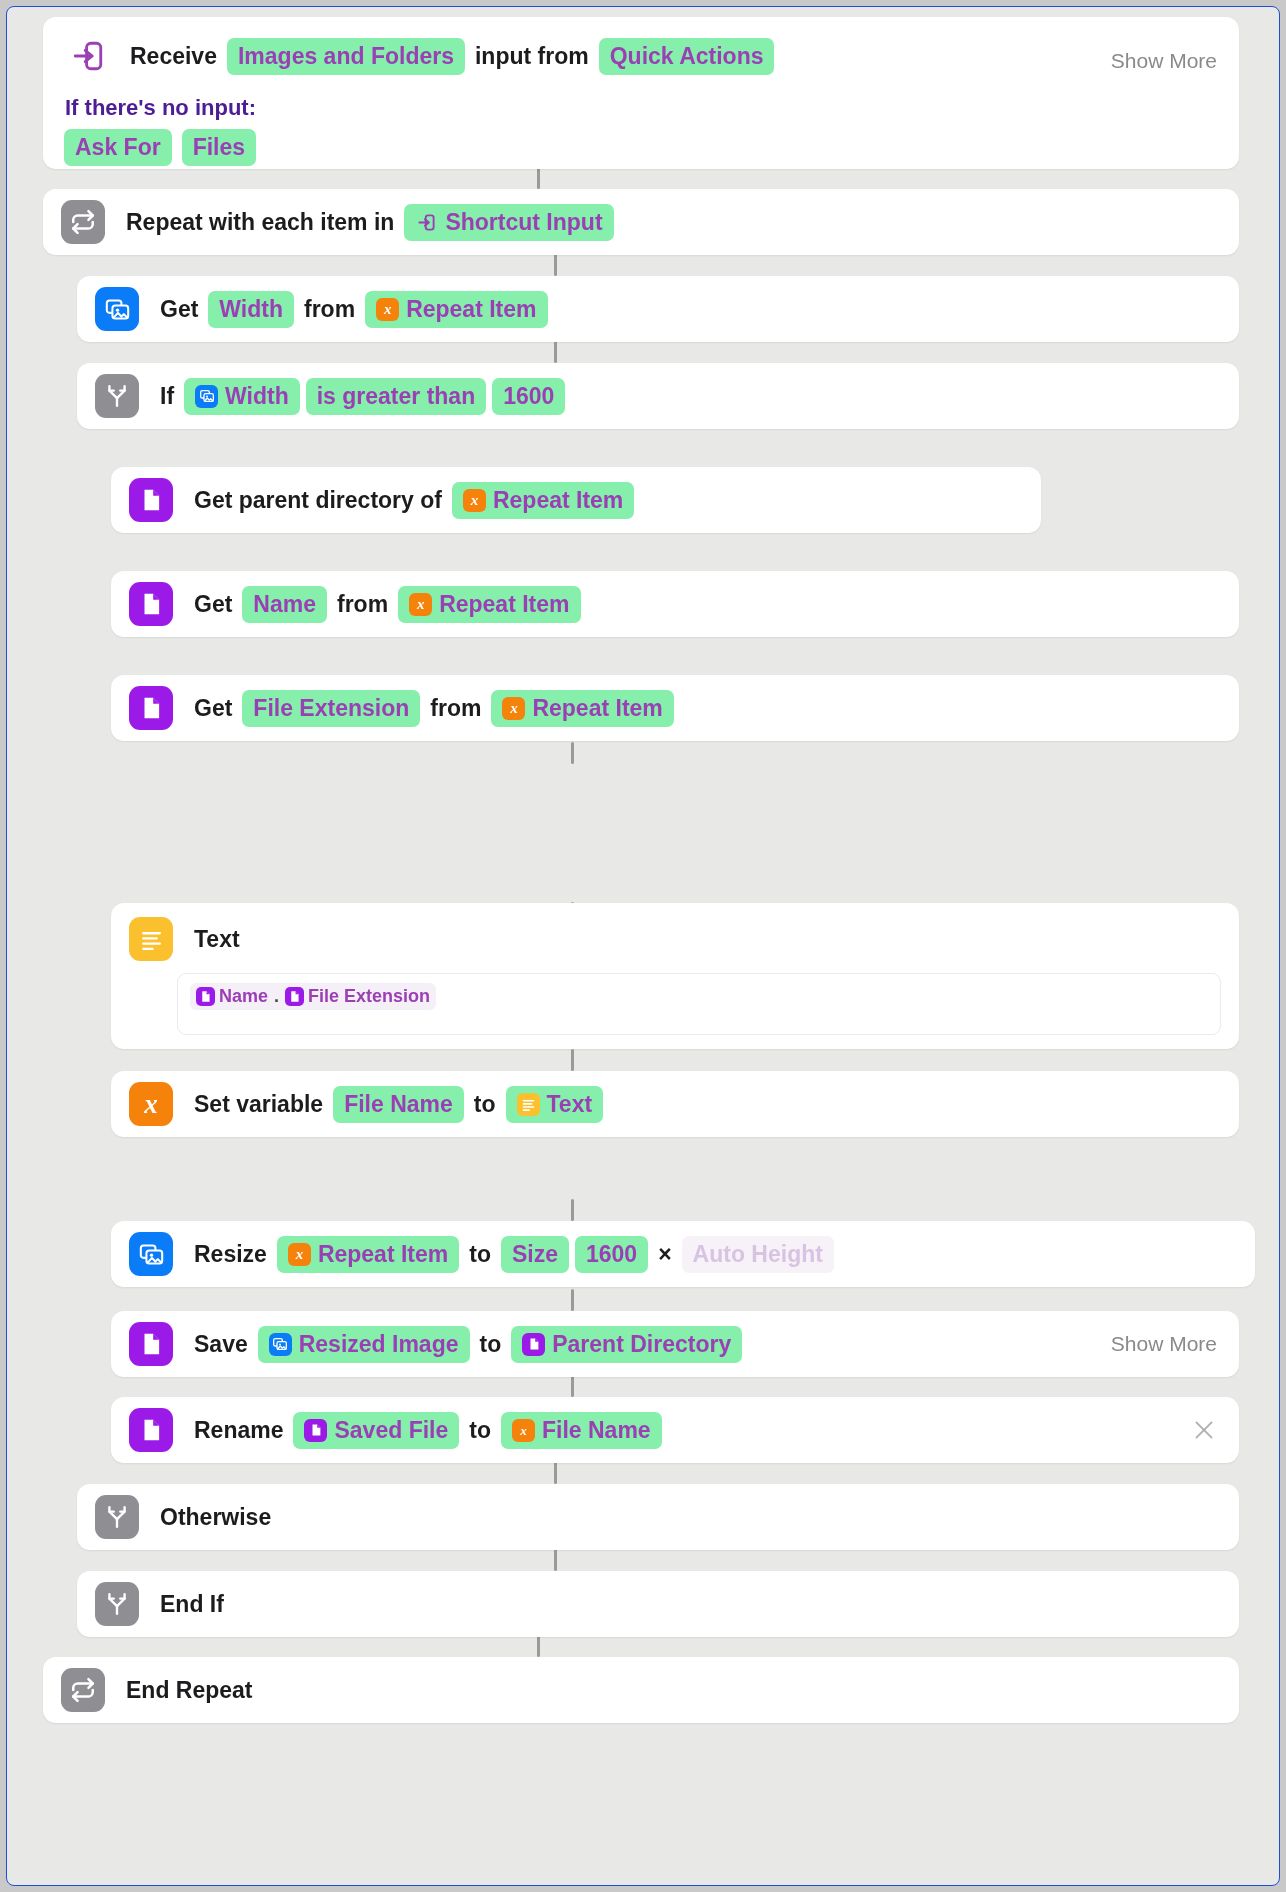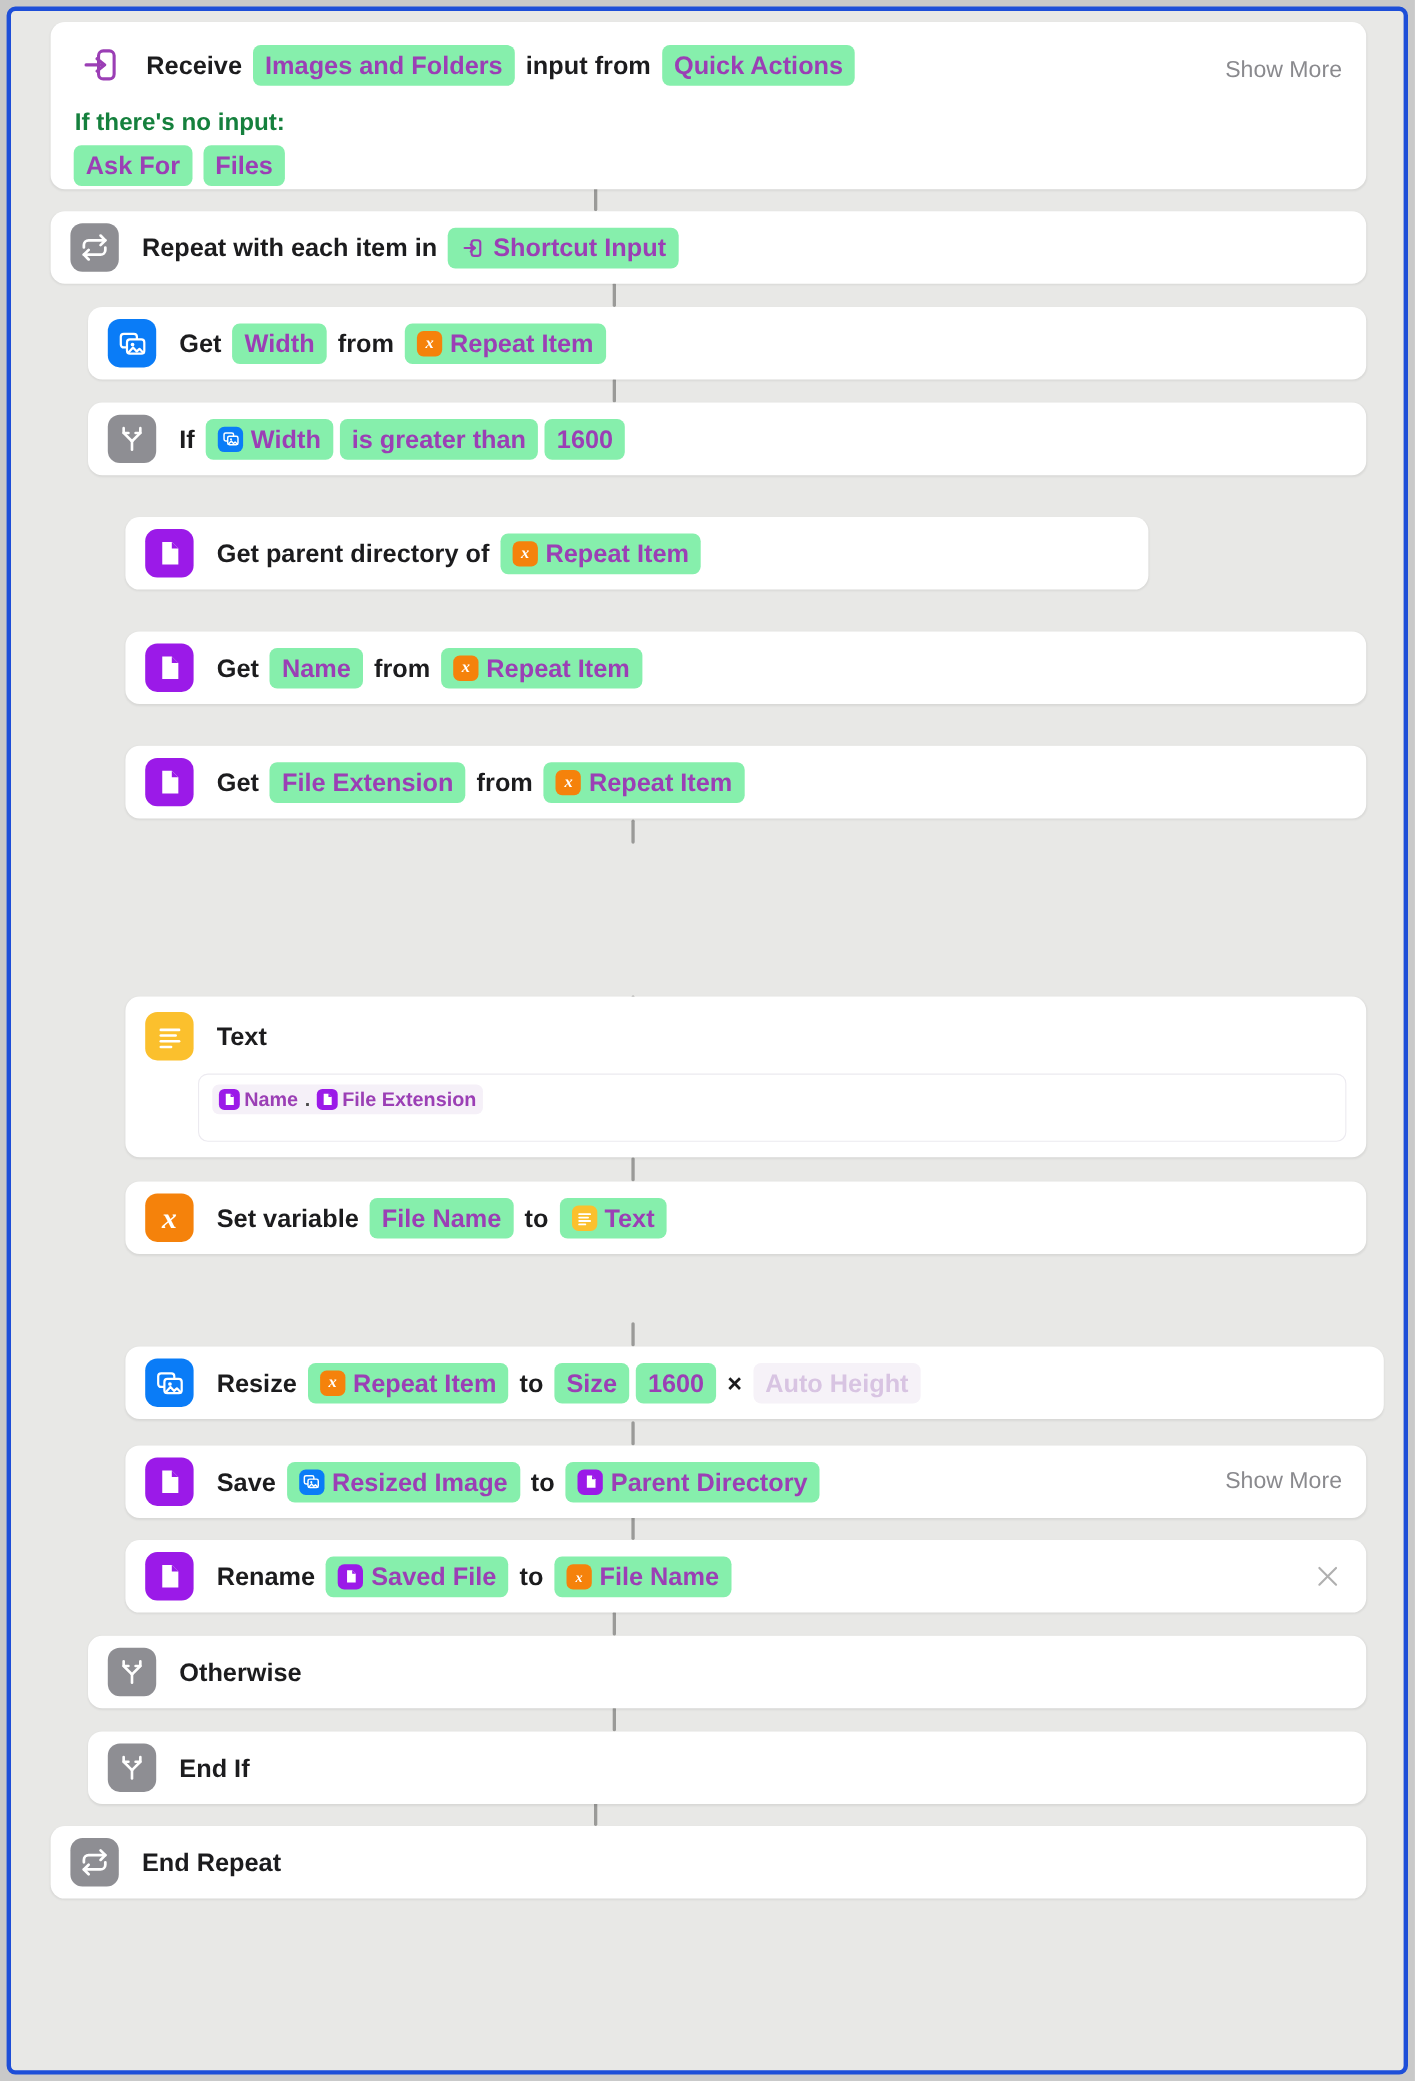--- a/index.html
+++ b/index.html
@@ -11,21 +11,21 @@
     font-family: "Liberation Sans", sans-serif;
   }
 
   .window {
     position: absolute;
     left: 6px;
     top: 6px;
     width: 1274px;
     height: 1880px;
     background: #e8e8e6;
-    border: 4px solid #1d4ed8;
+    border: 1px solid #1d4ed8;
     border-radius: 8px;
     overflow: hidden;
   }
 
   .canvas {
     position: relative;
     width: 100%;
     height: 100%;
     padding: 0;
   }
@@ -164,21 +164,21 @@
     height: 46px;
     flex: 0 0 auto;
     display: flex;
     align-items: center;
     justify-content: center;
     margin-right: 12px;
   }
   .receive-sub {
     font-size: 22px;
     font-weight: bold;
-    color: #15803d;
+    color: #4c1d95;
     padding: 16px 0 0 22px;
   }
   .receive-pills {
     display: flex;
     align-items: center;
     padding: 8px 0 0 18px;
     gap: 4px;
   }
 
   

